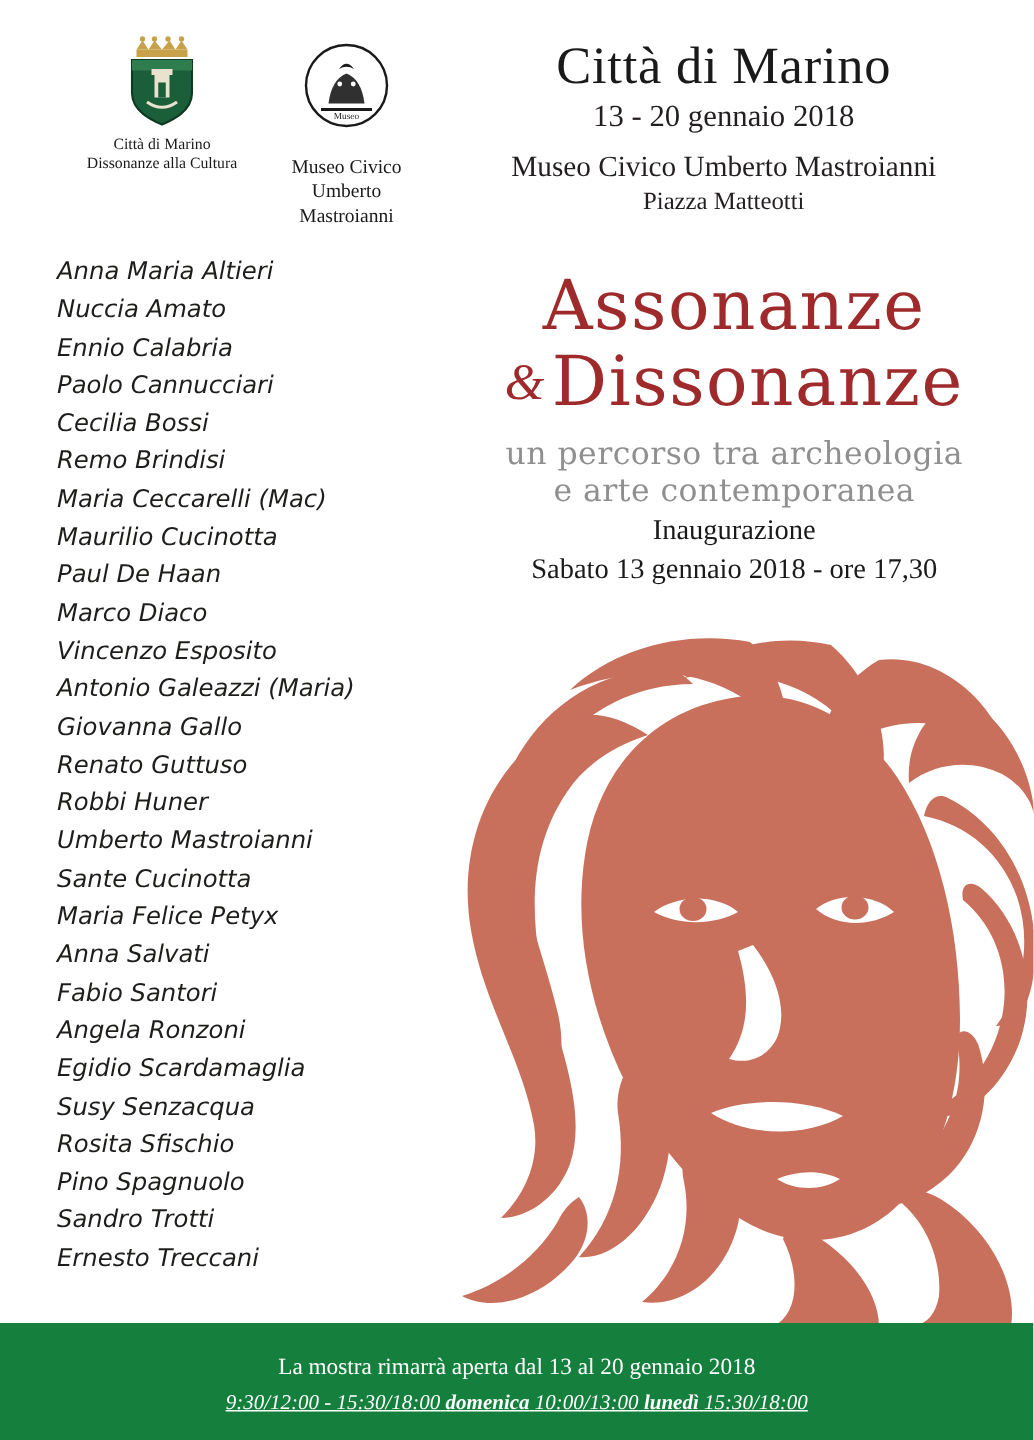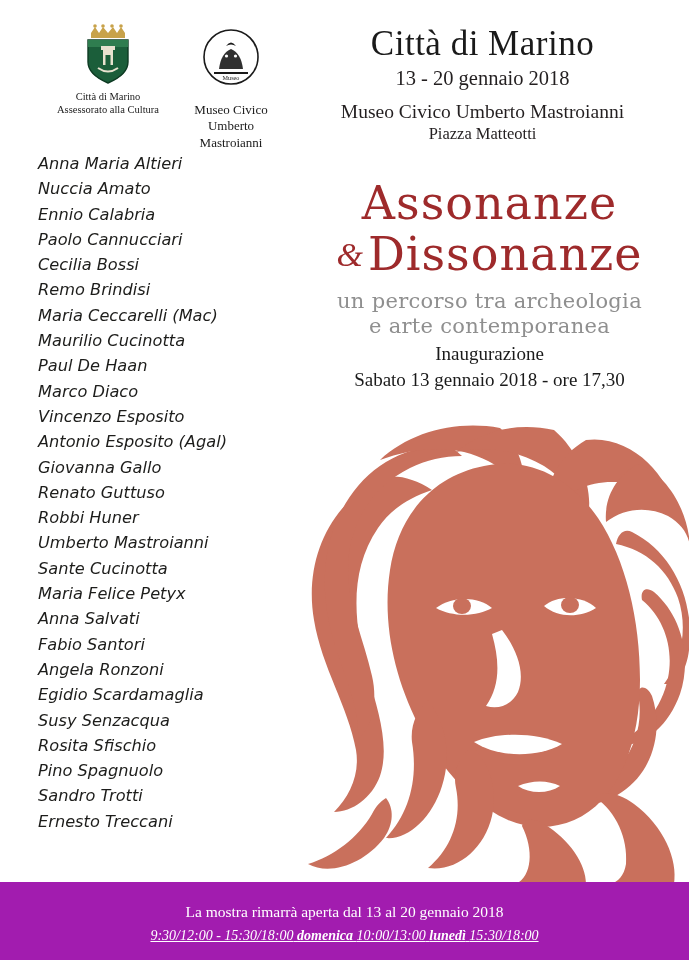--- a/index.html
+++ b/index.html
@@ -71,21 +71,21 @@
   }
   .piazza-line {
     font-size: 16.5px;
     margin-top: 1px;
     line-height: 1.15;
   }
 
   
   .artists {
     position: absolute;
-    left: 38px; top: 151px;
+    left: 38px; top: 168px;
     width: 262px;
   }
   .artist {
     font-family: "DejaVu Sans", sans-serif;
     font-style: italic;
     font-size: 16.2px;
     line-height: 25.3px;
     color: #1d1d1b;
     white-space: nowrap;
   }
@@ -142,21 +142,21 @@
     left: 286px; top: 394px;
     width: 404px; height: 490px;
     overflow: hidden;
   }
 
   
   .footer {
     position: absolute;
     left: 0; right: 0; bottom: 0;
     height: 78px;
-    background: #a21caf;
+    background: #15803d;
     color: #ffffff;
     text-align: center;
     padding-top: 19px;
   }
   .footer-line1 {
     font-size: 15.5px;
     line-height: 1.4;
   }
   .footer-line2 {
     font-size: 14px;
@@ -187,21 +187,21 @@
         <path d="M7 18 h40 v7 h-40 z" fill="#2f7d4f"></path>
 
         <rect x="22" y="27" width="10" height="16" fill="#e8e2cf"></rect>
         <rect x="20" y="24" width="14" height="4" fill="#e8e2cf"></rect>
         <rect x="24.5" y="33" width="5" height="10" fill="#1b5e3a"></rect>
         <path d="M17 46 q10 7 20 0" stroke="#e8e2cf" stroke-width="2" fill="none"></path>
       </svg>
     </span>
     <div class="crest-caption">
       <div>Città di Marino</div>
-      <div>Assessorato alla Cultura</div>
+      <div>Dissonanze alla Cultura</div>
     </div>
   </div>
 
   <div class="museum-block">
     <span>
       <svg width="58" height="58" viewBox="0 0 58 58">
         <circle cx="29" cy="29" r="27" fill="none" stroke="#1a1a1a" stroke-width="1.6"></circle>
 
         <path d="M17 41 q2 -16 12 -20 q10 4 12 20 z" fill="#1a1a1a" opacity="0.9"></path>
         <path d="M24 18 q5 -7 10 0 q-5 -3 -10 0 z" fill="#1a1a1a"></path>
@@ -230,21 +230,21 @@
   <div class="artist">Nuccia Amato</div>
   <div class="artist">Ennio Calabria</div>
   <div class="artist">Paolo Cannucciari</div>
   <div class="artist">Cecilia Bossi</div>
   <div class="artist">Remo Brindisi</div>
   <div class="artist">Maria Ceccarelli (Mac)</div>
   <div class="artist">Maurilio Cucinotta</div>
   <div class="artist">Paul De Haan</div>
   <div class="artist">Marco Diaco</div>
   <div class="artist">Vincenzo Esposito</div>
-  <div class="artist">Antonio Esposito (Agal)</div>
+  <div class="artist">Antonio Galeazzi (Maria)</div>
   <div class="artist">Giovanna Gallo</div>
   <div class="artist">Renato Guttuso</div>
   <div class="artist">Robbi Huner</div>
   <div class="artist">Umberto Mastroianni</div>
   <div class="artist">Sante Cucinotta</div>
   <div class="artist">Maria Felice Petyx</div>
   <div class="artist">Anna Salvati</div>
   <div class="artist">Fabio Santori</div>
   <div class="artist">Angela Ronzoni</div>
   <div class="artist">Egidio Scardamaglia</div>

